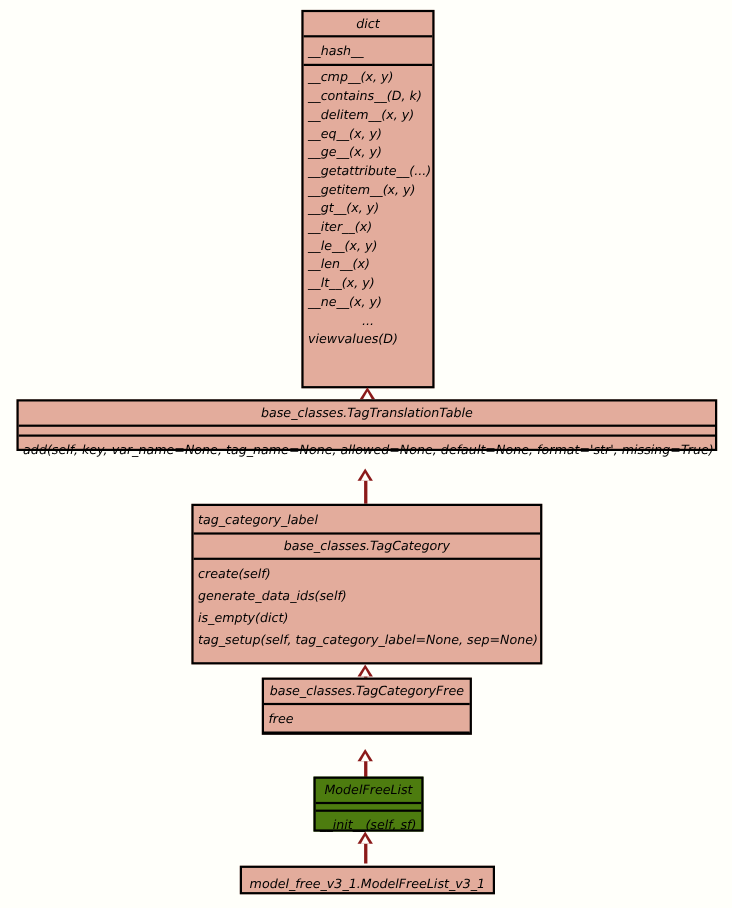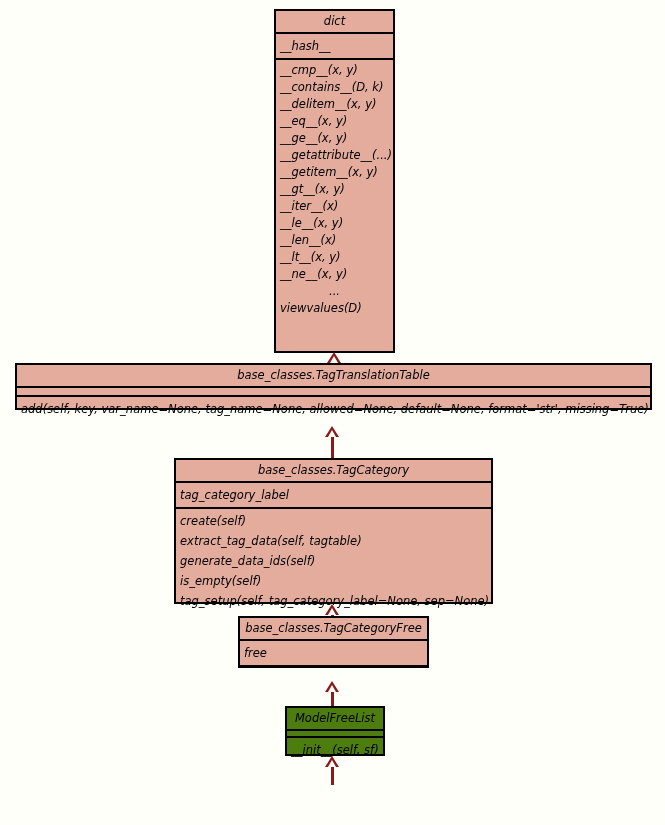--- a/index.html
+++ b/index.html
@@ -141,30 +141,29 @@
   </div>
 
   <div class="edge">
     <div class="edge-line" style="left:331px; top:436px; height:22px;"></div>
     <div class="edge-arrow" style="left:325px; top:426px;"></div>
     <div class="edge-arrow-inner" style="left:328px; top:430px;"></div>
   </div>
 
   <div class="uml-box" style="left:174px; top:458px; width:319px; height:146px;">
     <div class="compartment">
+      <div class="member">tag_category_label</div>
+    </div>
+    <div class="compartment">
       <div class="cls-name">base_classes.TagCategory</div>
     </div>
-    <div class="compartment">
-      <div class="member">tag_category_label</div>
-    </div>
     <div class="compartment last">
       <div class="member">create(self)</div>
-      <div class="member">extract_tag_data(self, tagtable)</div>
       <div class="member">generate_data_ids(self)</div>
-      <div class="member">is_empty(self)</div>
+      <div class="member">is_empty(dict)</div>
       <div class="member">tag_setup(self, tag_category_label=None, sep=None)</div>
     </div>
   </div>
 
   <div class="edge">
     <div class="edge-line" style="left:331px; top:614px; height:18px;"></div>
     <div class="edge-arrow" style="left:325px; top:604px;"></div>
     <div class="edge-arrow-inner" style="left:328px; top:608px;"></div>
   </div>
 
@@ -193,14 +192,19 @@
       <div class="member">__init__(self, sf)</div>
     </div>
   </div>
 
   <div class="edge">
     <div class="edge-line" style="left:331px; top:766px; height:19px;"></div>
     <div class="edge-arrow" style="left:325px; top:756px;"></div>
     <div class="edge-arrow-inner" style="left:328px; top:760px;"></div>
   </div>
 
+  <div class="uml-box" style="left:218px; top:787px; width:232px; height:26px;">
+    <div class="compartment last">
+      <div class="cls-name" style="line-height:22px;">model_free_v3_1.ModelFreeList_v3_1</div>
+    </div>
+  </div>
 
 </div>
 
 </body></html>

